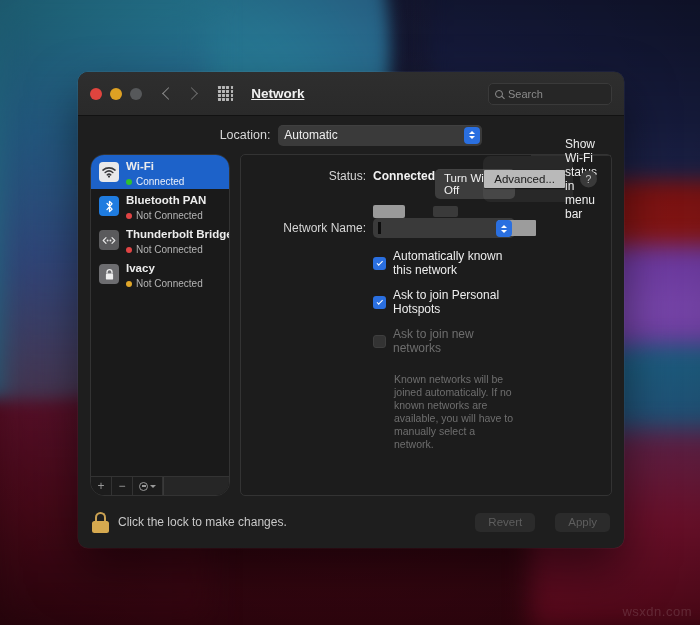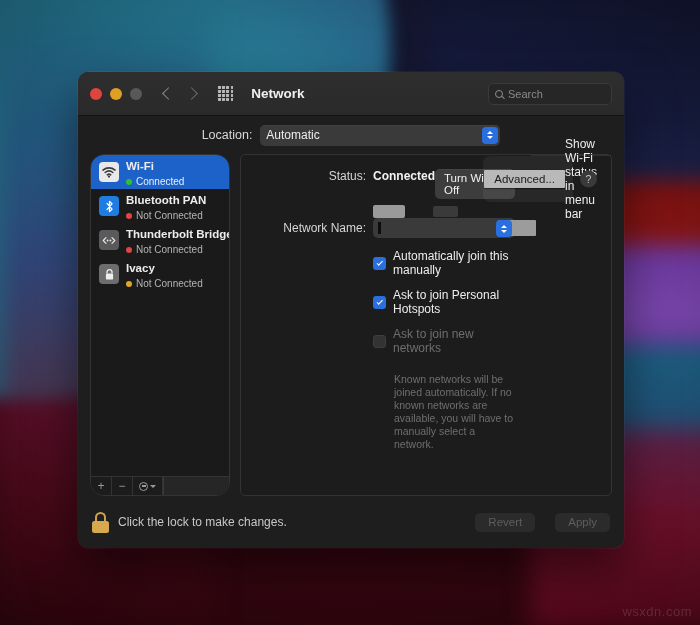--- a/index.html
+++ b/index.html
@@ -134,21 +134,21 @@
     margin-left: 22px;
     display: grid;
     grid-template-columns: repeat(4, 2.6px);
     grid-template-rows: repeat(4, 2.6px);
     gap: 1.6px;
   }
   #grid-icon i { background: #b9b9b9; border-radius: 0.4px; }
 
   #win-title {
     margin-left: 18px;
-    font-size: 13.5px; font-weight: 600; color: #f0f0f0;
+    font-size: 13.5px; font-weight: 600; color: #f0f0f0; text-decoration: underline;
   }
 
   #search-field {
     position: absolute; right: 12px; top: 50%; transform: translateY(-50%);
     width: 124px; height: 22px;
     background: #262626;
     border: 0.5px solid #3a3a3a;
     border-radius: 5px;
     display: flex; align-items: center;
     padding: 0 6px; gap: 5px;
@@ -165,21 +165,21 @@
 
   
   #location-row {
     height: 38px; flex: 0 0 38px;
     display: flex; align-items: center; justify-content: center;
     gap: 8px;
     background: #1e1e1e;
   }
   #location-label { font-size: 12.5px; color: #d8d8d8; }
   #location-select {
-    width: 240px; height: 21px;
+    width: 204px; height: 21px;
     background: #3a3a3a;
     border-radius: 5px;
     display: flex; align-items: center;
     padding: 0 6px;
     position: relative;
     box-shadow: 0 0.5px 0 rgba(255,255,255,0.07) inset;
   }
   #location-value { font-size: 12px; color: #ededed; }
   .stepper {
     position: absolute; right: 2.5px; top: 2px;
@@ -570,21 +570,21 @@
                 <span class="ar up"></span>
                   <span class="ar dn"></span>
               </span>
             </span>
           </div>
 
           <div class="checkrow">
             <span class="cbx on">
                 <span class="tick"></span>
               </span>
-            <span class="checklabel">Automatically join this manually</span>
+            <span class="checklabel">Automatically known this network</span>
           </div>
 
           <div class="checkrow">
             <span class="cbx on">
                 <span class="tick"></span>
               </span>
             <span class="checklabel">Ask to join Personal Hotspots</span>
           </div>
 
           <div class="checkrow">

